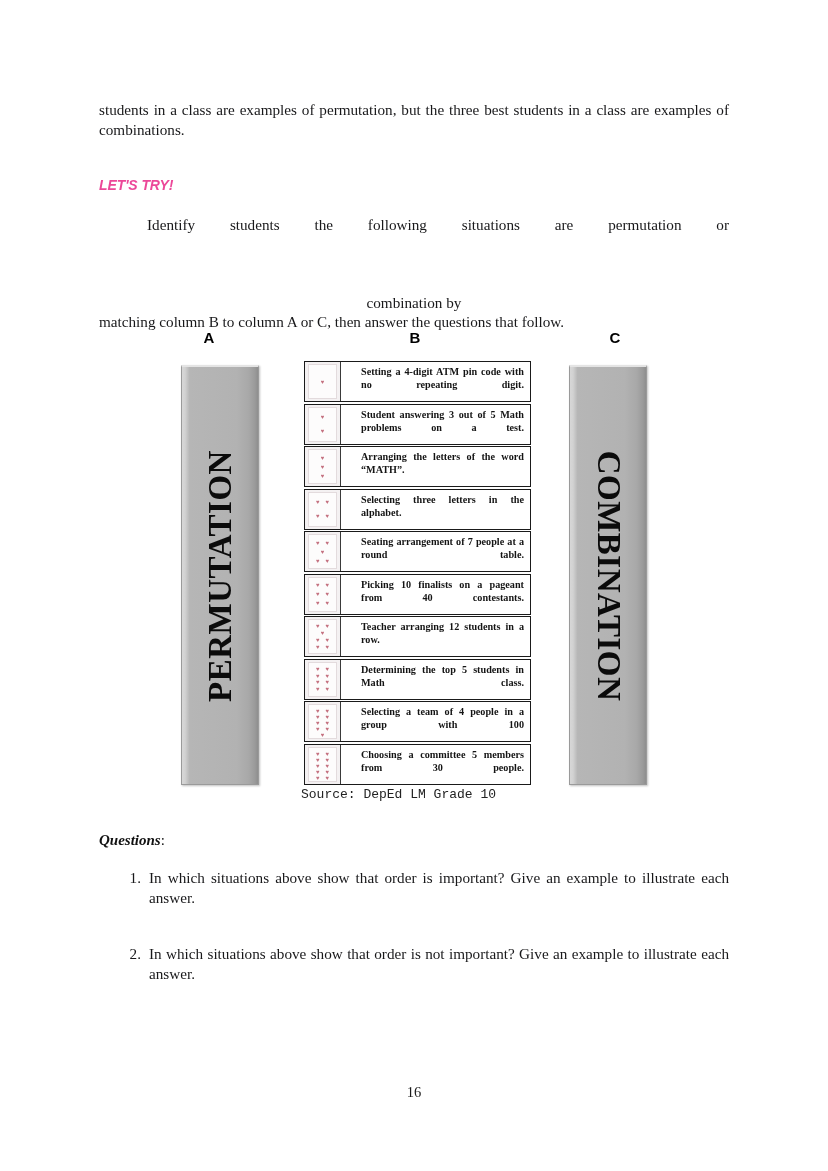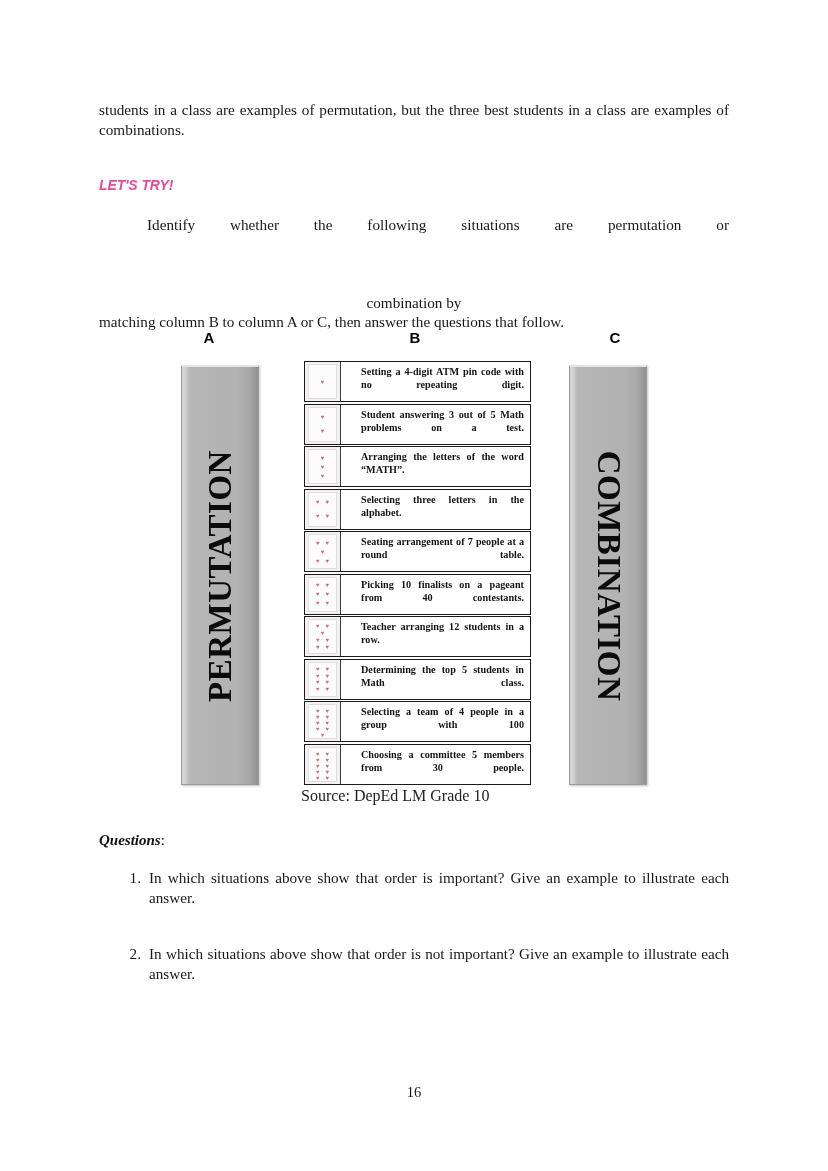--- a/index.html
+++ b/index.html
@@ -179,22 +179,22 @@
     text-align: justify;
     color: #141414;
     overflow: hidden;
   }
   .b-text::after { content: ""; display: inline-block; width: 100%; }
 
   .source {
     position: absolute;
     left: 301px;
     top: 462px;
-    font-family: Liberation Serif, serif;
-    font-size: 16px;
+    font-family: Liberation Mono, monospace;
+    font-size: 13px;
     color: #222;
   }
 
   
   .q-head {
     position: absolute;
     left: 99px;
     top: 832px;
     font-size: 15px;
     font-family: "Liberation Serif", serif;
@@ -241,21 +241,21 @@
 </head>
 <body>
 
 <div class="page">
 
   <div class="text-block intro">students in a class are examples of permutation, but the three best students in a class are examples of combinations.</div>
 
   <div class="lets-try">LET'S TRY!</div>
 
   <div class="text-block instr">
-    <div class="ln1">Identify whether the following situations are permutation or</div>
+    <div class="ln1">Identify students the following situations are permutation or</div>
     <div class="ln2">combination by</div>
     <div class="ln3">matching column B to column A or C, then answer the questions that follow.</div>
   </div>
 
   <div class="diagram">
 
     <div class="col-head head-a">A</div>
     <div class="col-head head-b">B</div>
     <div class="col-head head-c">C</div>
 

